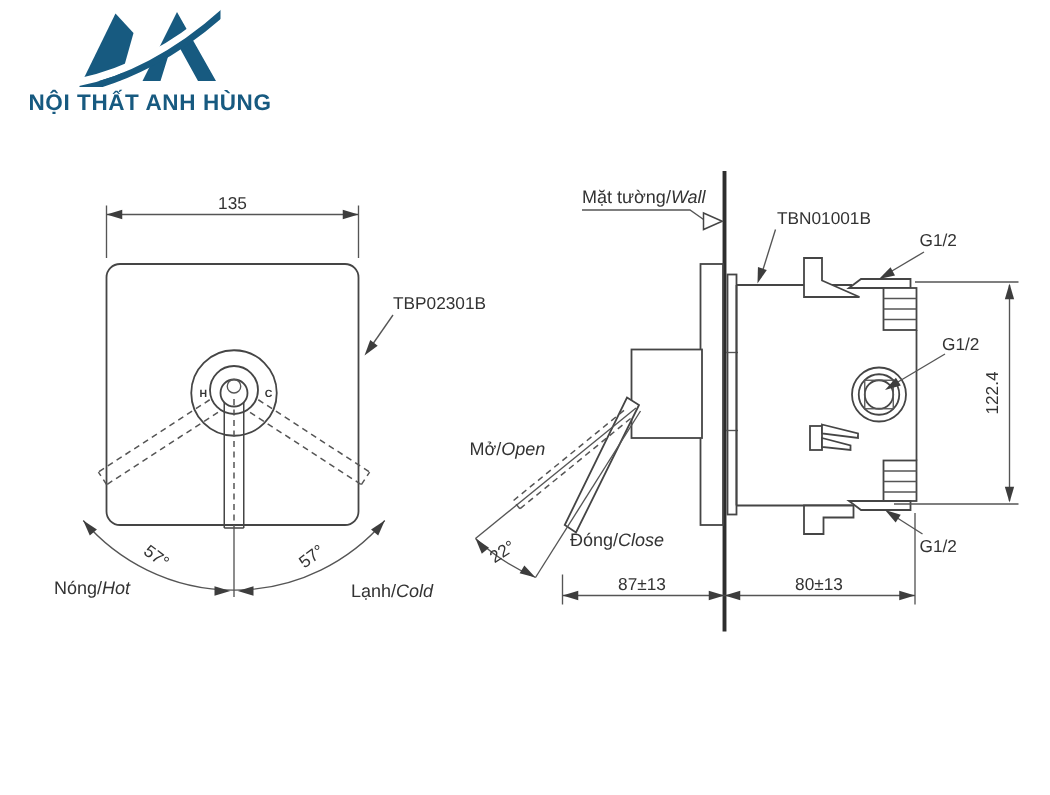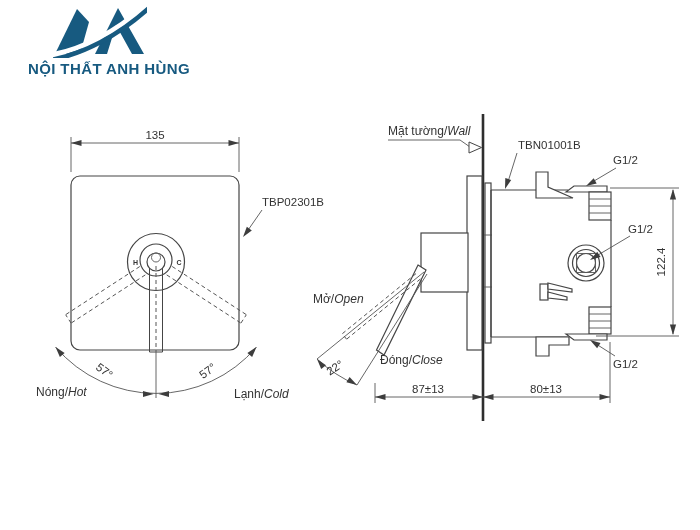--- a/index.html
+++ b/index.html
@@ -1,20 +1,20 @@
 <!DOCTYPE html>
 <html><head>
 <meta charset="utf-8">
 <style>
   html,body{margin:0;padding:0;}
   body{
     width:700px;height:530px;background:#ffffff;position:relative;overflow:hidden;
     font-family:"Liberation Sans", sans-serif;
   }
-  .logo-wrap{position:absolute;left:10px;top:6px;width:180px;text-align:right;}
+  .logo-wrap{position:absolute;left:10px;top:6px;width:180px;text-align:center;}
   .logo-mark{display:block;margin:0 auto;}
   .brand-name{
     margin-top:2px;font-size:15px;font-weight:bold;color:#175a80;letter-spacing:.4px;
     white-space:nowrap;
   }
   svg text{fill:#333333;font-family:"Liberation Sans", sans-serif;}
   .dwg{position:absolute;left:0;top:0;}
   .ln{stroke:#454545;stroke-width:1;fill:none;}
   .ob{stroke:#454545;stroke-width:1.2;fill:#ffffff;}
   .thin{stroke:#555555;stroke-width:0.9;fill:none;}

